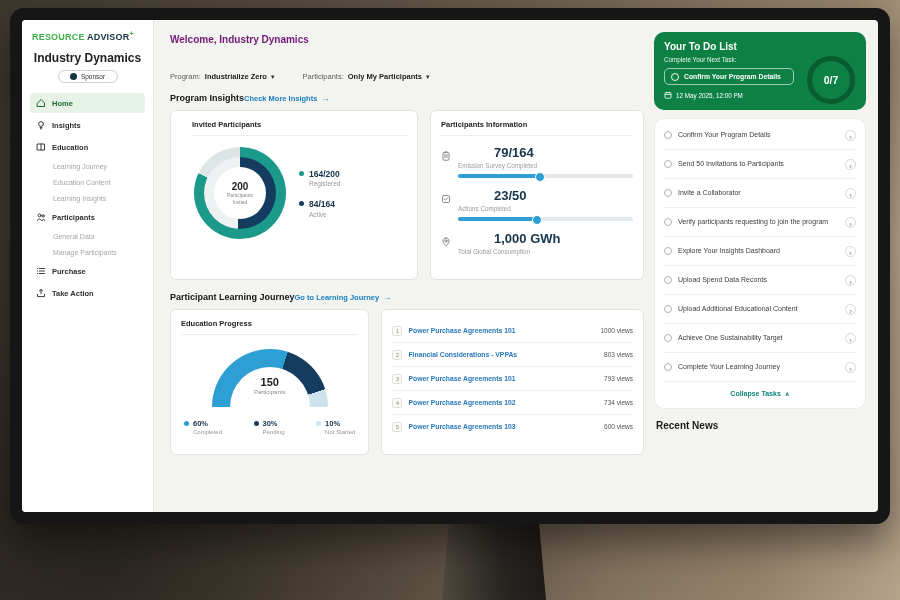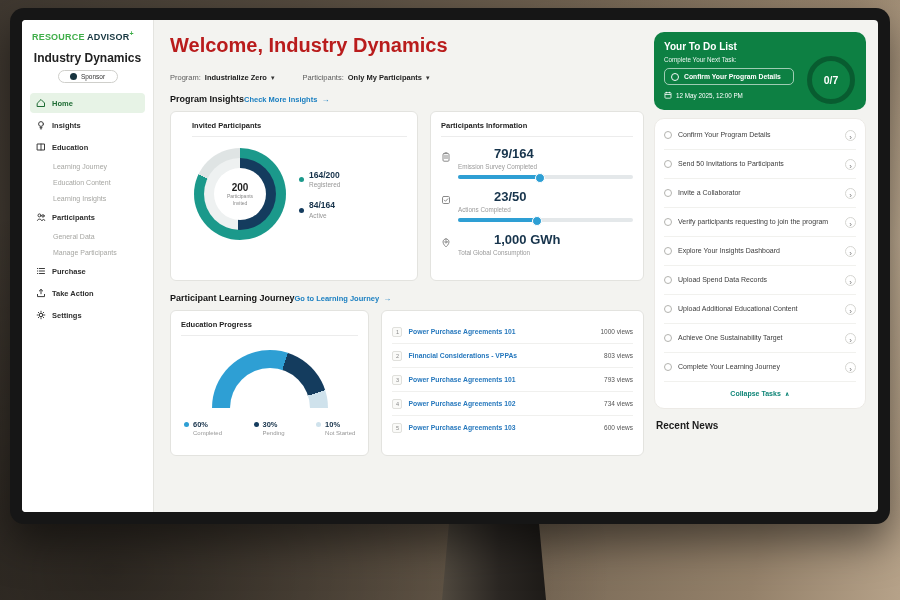--- a/index.html
+++ b/index.html
@@ -41,21 +41,21 @@
     font-size:7.5px; font-weight:bold; color:#2e2e2e; border-radius:4px; margin:1px 0; cursor:pointer; }
   .nav-item.active { background:#e7f3e6; color:#1d6b33; }
   .nav-icon { width:10px; height:10px; display:flex; }
   .nav-icon svg { stroke:#3d3d3d; fill:none; stroke-width:1; stroke-linecap:round; stroke-linejoin:round; }
   .nav-item.active .nav-icon svg { stroke:#1d6b33; }
   .nav-sub { padding:4.5px 6px 4.5px 23px; font-size:7px; color:#a6a6a2; cursor:pointer; }
 
   
   .content { flex:1; display:flex; min-width:0; }
   .main { flex:1; padding:12px 10px 8px 16px; min-width:0; }
-  .welcome { font-size:20px; font-weight:bold; color:#b91c1c; margin:2px 0 16px; }
+  .welcome { font-size:10px; font-weight:bold; color:#701a75; margin:2px 0 27px; }
   .filters { display:flex; gap:28px; margin-bottom:12px; }
   .filter { display:flex; align-items:center; gap:4px; font-size:7.5px; cursor:pointer; }
   .f-label { color:#5c5c5c; }
   .f-value { font-weight:bold; color:#1c1c1c; }
   .chevron-down::before { content:"\25BE"; font-size:7px; color:#333; }
   .section-head { display:flex; align-items:center; margin:4px 2px 7px 0; }
   .section-head h2 { font-size:9px; font-weight:bold; color:#141414; }
   .link { font-size:7.5px; font-weight:bold; color:#1a7fc1; display:flex; gap:4px; align-items:center; cursor:pointer; }
   .arrow-right::before { content:"\2192"; font-size:8px; }
 
@@ -72,21 +72,21 @@
   .donut { position:relative; width:92px; height:92px; flex-shrink:0; }
   .donut-outer { position:absolute; inset:0; border-radius:50%;
     background:conic-gradient(#1b998b 0 82%, #dfe4e4 82% 100%); }
   .donut-inner { position:absolute; inset:10px; border-radius:50%;
     background:conic-gradient(#143c5e 0 51%, #eef1f1 51% 100%); }
   .donut-hole { position:absolute; inset:20px; background:#fff; border-radius:50%;
     display:flex; flex-direction:column; align-items:center; justify-content:center; text-align:center; }
   .donut-num { font-size:10px; font-weight:bold; color:#1e1e1e; }
   .donut-cap { font-size:5px; color:#8a8a8a; line-height:1.35; width:36px; }
   .legend { display:flex; flex-direction:column; gap:12px; }
-  .legend-item { display:flex; gap:5px; align-items:center; }
+  .legend-item { display:flex; gap:5px; align-items:flex-start; }
   .dot { width:5px; height:5px; border-radius:50%; margin-top:2px; flex-shrink:0; }
   .dot-teal { background:#1b998b; } .dot-navy { background:#143c5e; }
   .dot-blue { background:#2e9fd4; } .dot-pale { background:#cfe2ec; }
   .lg-val { font-size:8.5px; font-weight:bold; color:#16324a; }
   .lg-cap { font-size:6.5px; color:#979797; margin-top:1.5px; }
 
   .stat { display:flex; gap:7px; margin-bottom:10px; align-items:flex-start; }
   .stat-icon { width:10px; height:10px; flex-shrink:0; margin-top:2px; }
   .stat-icon svg { stroke:#8a8a8a; fill:none; stroke-width:1; stroke-linecap:round; stroke-linejoin:round; }
   .stat-main { flex:1; }
@@ -212,29 +212,20 @@
             <span>Purchase</span>
           </div>
           <div class="nav-item">
             <span class="nav-icon">
                 <svg viewBox="0 0 10 10" width="10" height="10">
                   <path d="M5 1.4 V5.8 M3.3 3 L5 1.4 L6.7 3 M1.5 6.4 V8.6 H8.5 V6.4"></path>
                 </svg>
               </span>
             <span>Take Action</span>
           </div>
-          <div class="nav-item">
-            <span class="nav-icon">
-                <svg viewBox="0 0 10 10" width="10" height="10">
-                  <circle cx="5" cy="5" r="1.7"></circle>
-                  <path d="M5 1.2 V2.3 M5 7.7 V8.8 M1.2 5 H2.3 M7.7 5 H8.8 M2.3 2.3 L3.1 3.1 M6.9 6.9 L7.7 7.7 M7.7 2.3 L6.9 3.1 M3.1 6.9 L2.3 7.7"></path>
-                </svg>
-              </span>
-            <span>Settings</span>
-          </div>
         </nav>
       </aside>
 
       <div class="content">
 
         <main class="main">
           <h1 class="welcome">Welcome, Industry Dynamics</h1>
 
           <div class="filters">
             <div class="filter">
@@ -337,20 +328,24 @@
             </a>
           </div>
 
           <div class="cards-row">
             <div class="card card-edu">
               <div class="card-title">Education Progress</div>
               <div class="gauge-wrap">
                 <div class="gauge">
                   <div class="gauge-arc"></div>
                   <div class="gauge-hole"></div>
+                  <div class="gauge-text">
+                    <div class="gauge-num">150</div>
+                    <div class="gauge-cap">Participants</div>
+                  </div>
                 </div>
               </div>
               <div class="edu-legend">
                 <div class="edu-item">
                   <span class="dot dot-blue"></span>
                   <div>
                     <div class="edu-val">60%</div>
                     <div class="edu-cap">Completed</div>
                   </div>
                 </div>

